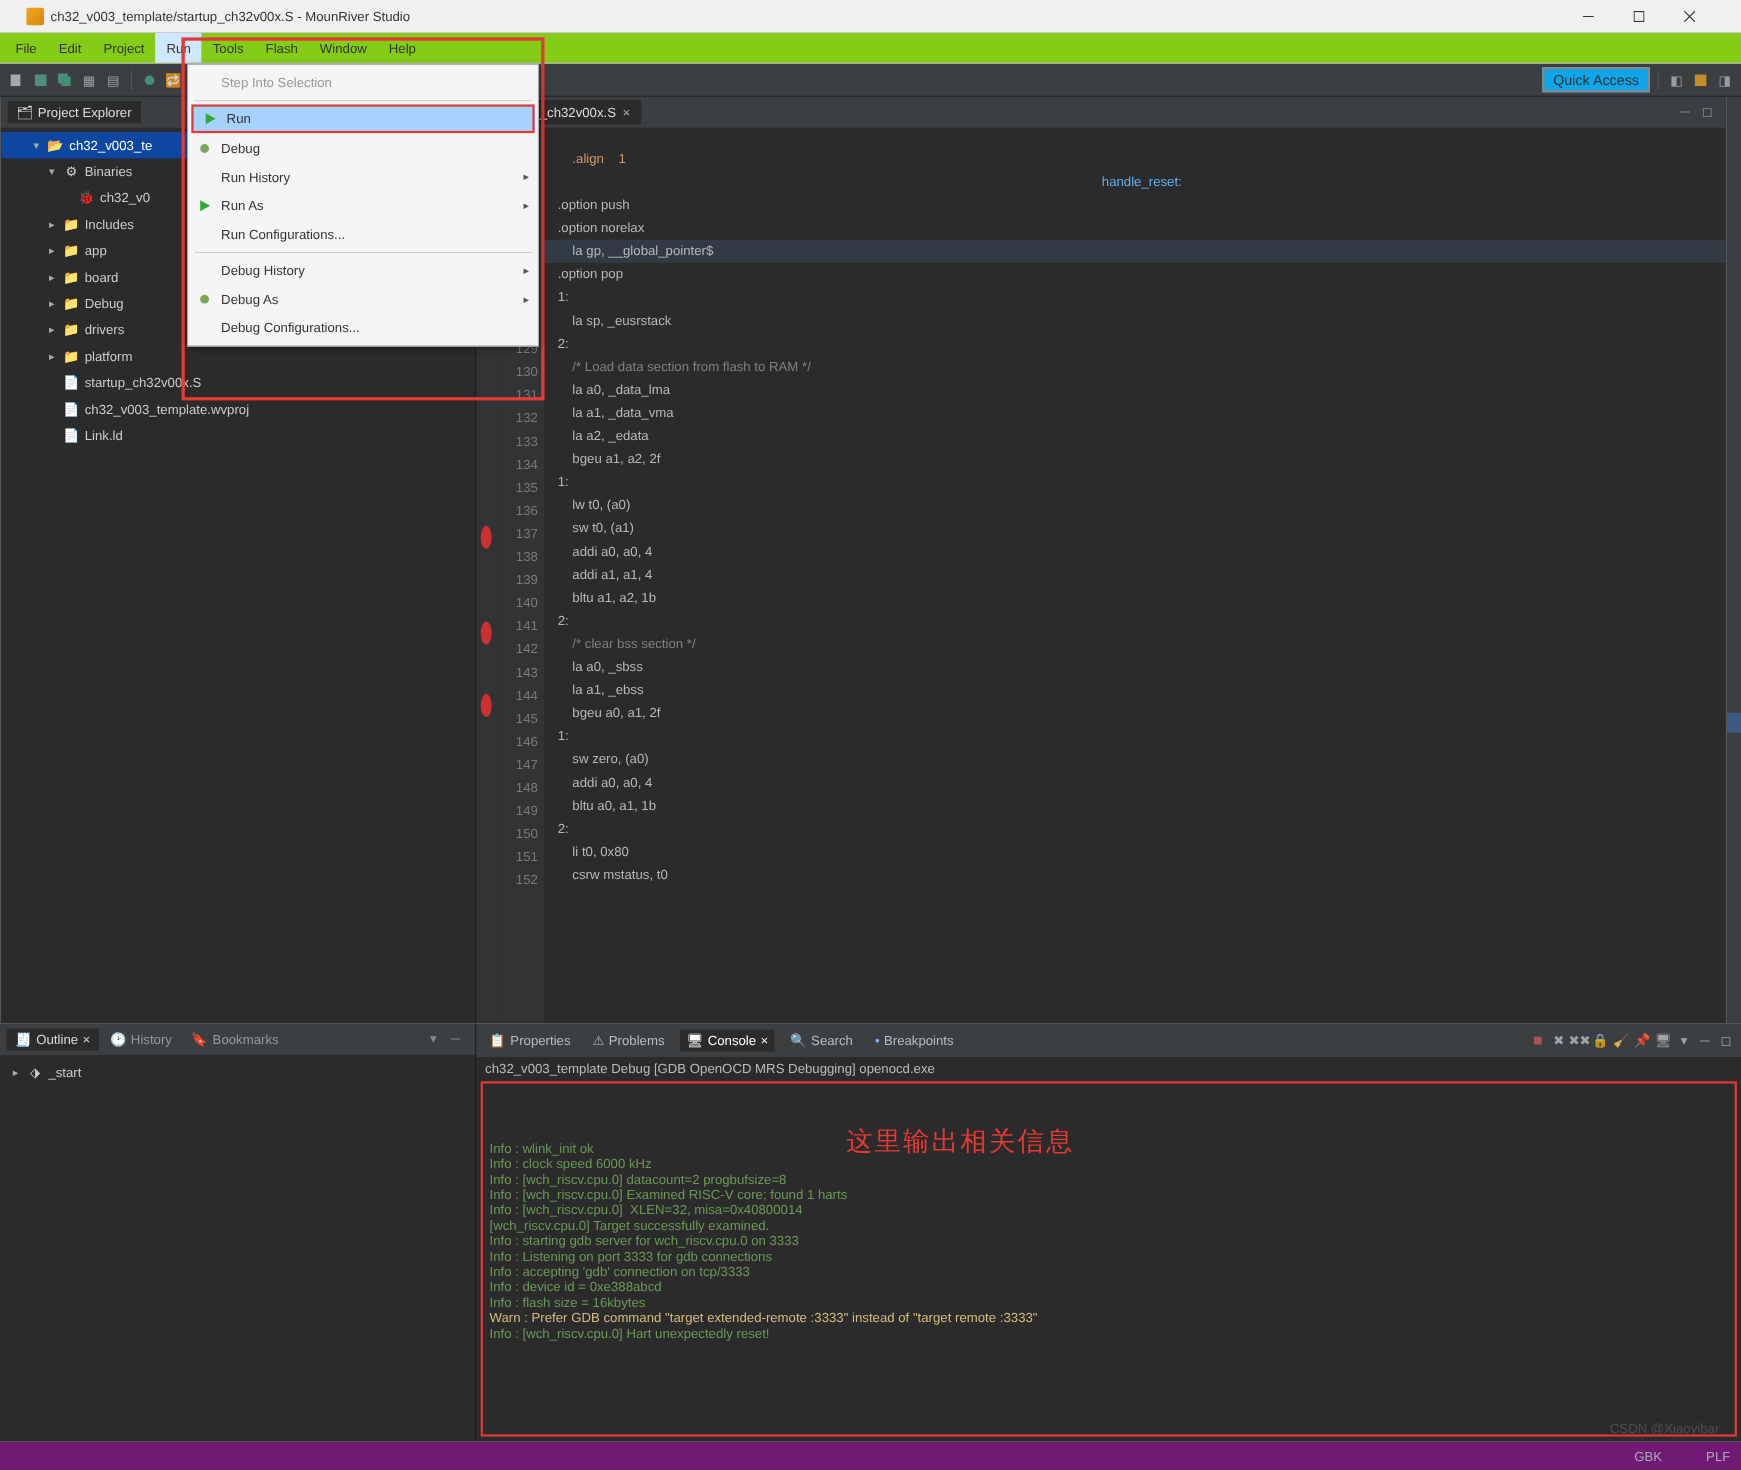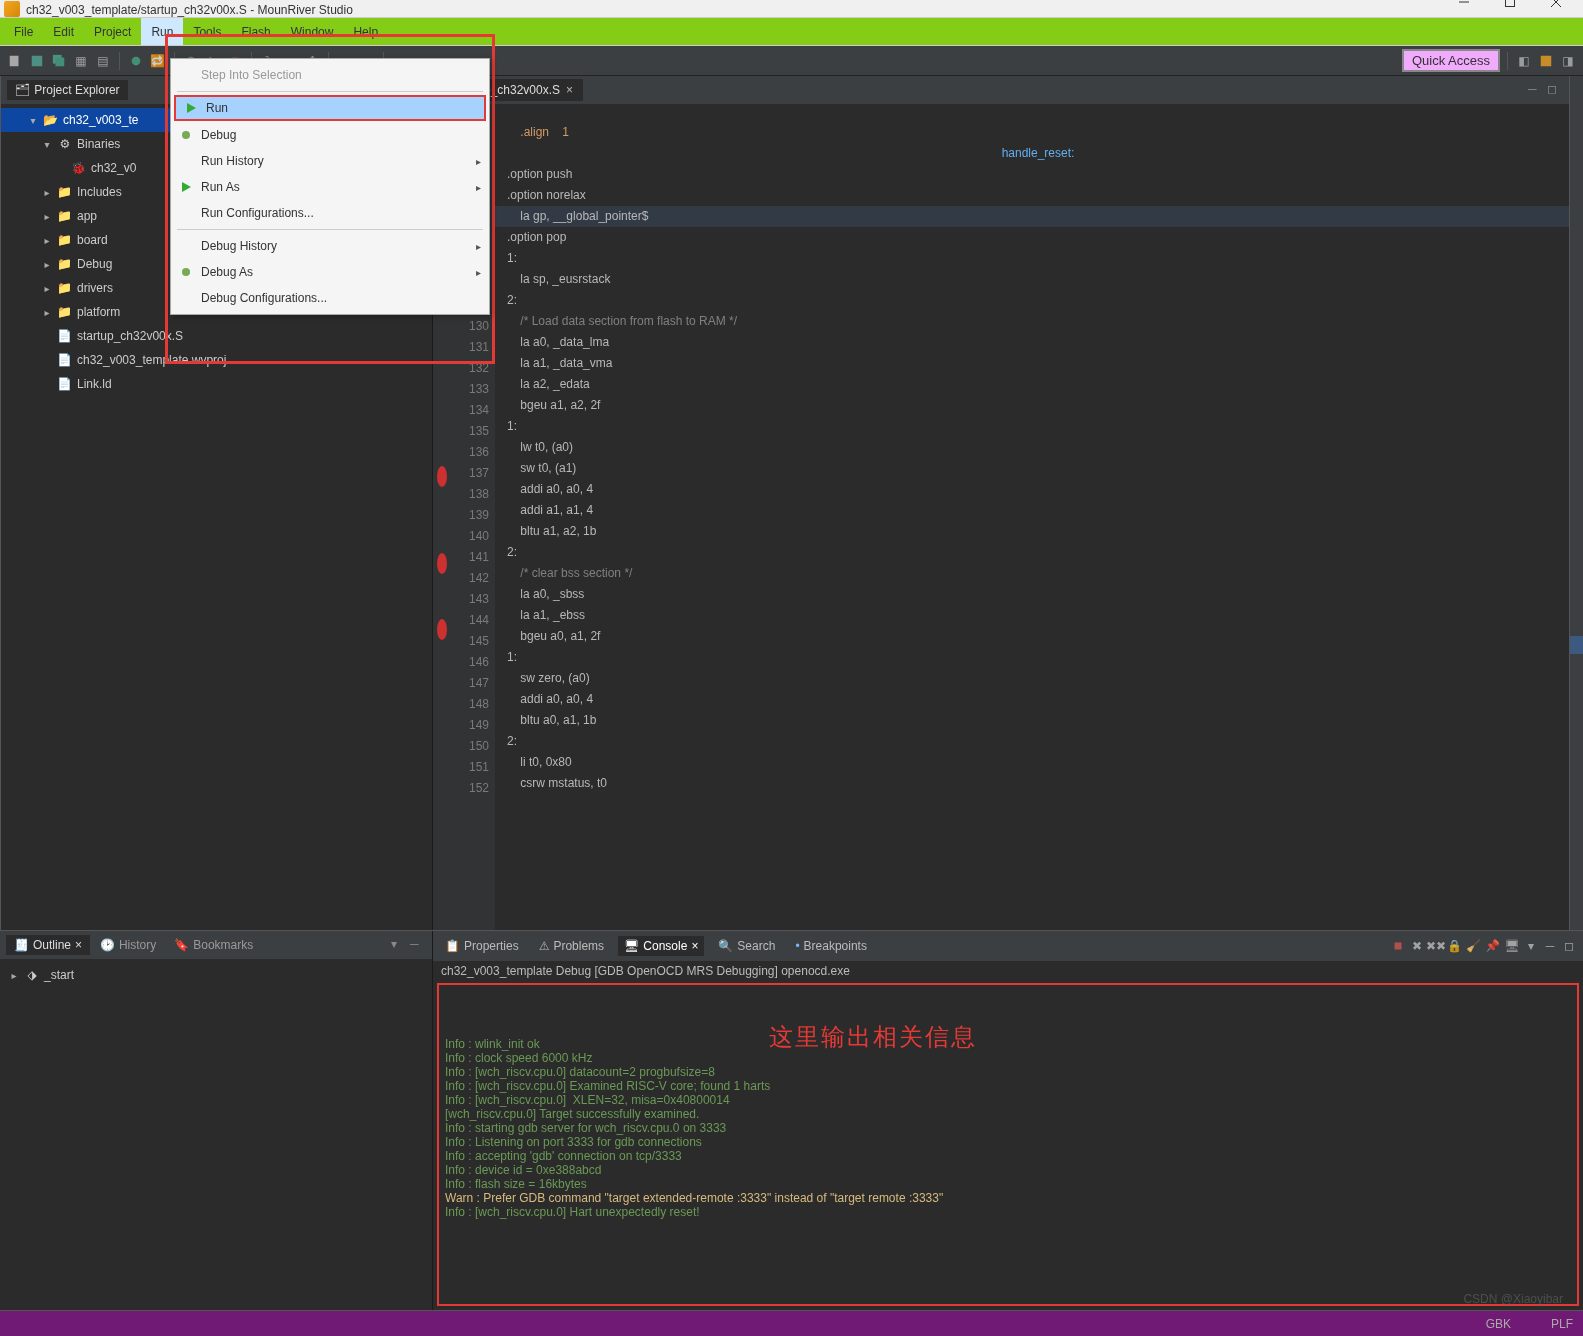--- a/index.html
+++ b/index.html
@@ -1,18 +1,18 @@
 <!DOCTYPE html>
 <html><head>
 <meta charset="utf-8">
 <style>
 * { margin: 0; padding: 0; box-sizing: border-box; font-family: "Segoe UI", Tahoma, sans-serif; font-size: 12px; }
 body { background: #3c3f41; color: #bbb; width: 1583px; height: 1336px; overflow: hidden; display: flex; flex-direction: column; }
 
-.title-bar { background: #f0f0f0; height: 18px; display: flex; align-items: flex-end; padding: 0 4px; color: #333; border-bottom: 1px solid #ccc; }
+.title-bar { background: #f0f0f0; height: 30px; display: flex; align-items: center; padding: 0 24px; color: #333; border-bottom: 1px solid #ccc; }
 .title-bar .app-icon { width: 16px; height: 16px; background: linear-gradient(135deg,#f5a623,#d48806); margin-right: 6px; border-radius: 2px; }
 .title-bar .spacer { flex: 1; }
 .win-btn { width: 46px; height: 30px; display: flex; align-items: center; justify-content: center; color: #333; }
 .win-btn svg { width: 10px; height: 10px; }
 
 .menu-bar { background: #84cc16; height: 28px; display: flex; align-items: stretch; color: #333; padding-left: 4px; border-bottom: 1px solid #ccc; }
 .menu-item { padding: 0 10px; line-height: 28px; cursor: default; }
 .menu-item.open { background: #cde8ff; }
 .run-menu-box { position: absolute; left: 165px; top: 34px; width: 330px; height: 330px; border: 3px solid #e53935; pointer-events: none; z-index: 5; }
 
@@ -21,21 +21,21 @@
 .dd-item.disabled { color: #999; }
 .dd-item.highlight { background: #a6d2ff; border: 2px solid #e53935; margin: 1px 3px; }
 .dd-icon { width: 18px; display: flex; justify-content: center; margin-right: 6px; }
 .dd-sep { height: 1px; background: #ccc; margin: 3px 6px; }
 .dd-sub::after { content: "▸"; position: absolute; right: 8px; color: #555; font-size: 10px; }
 
 .toolbar-main { height: 30px; background: #3c3f41; border-bottom: 1px solid #222; display: flex; align-items: center; padding: 0 6px; gap: 4px; }
 .tb-ico { width: 18px; height: 18px; display: flex; align-items: center; justify-content: center; opacity: 0.75; }
 .tb-sep { width: 1px; height: 18px; background: #555; margin: 0 3px; }
 .tb-ico svg,.bv-ico svg{width:14px;height:14px;}
-.quick-access { margin-left: auto; background: #f0abfc; border: 2px solid #888; padding: 2px 8px; color: #333; font-size: 13px; }
+.quick-access { margin-left: auto; background: #0ea5e9; border: 2px solid #888; padding: 2px 8px; color: #333; font-size: 13px; }
 
 .workspace { flex: 1; display: flex; min-height: 0; }
 
 .sidebar { width: 433px; background: #2b2b2b; border-right: 1px solid #1a1a1a; display: flex; flex-direction: column; border-left:1px solid #555;}
 .panel-tab-row { height: 28px; background: #3c3f41; display: flex; align-items: center; padding: 0 6px; gap: 2px; }
 .panel-tab { padding: 3px 8px; background: #2b2b2b; color: #ddd; display: flex; align-items: center; gap: 4px; }
 .panel-tab.inactive { background: transparent; color: #999; }
 .panel-toolbar-icons { margin-left: auto; display: flex; gap: 3px; }
 .panel-mini-ico { width: 16px; height: 16px; opacity: 0.6; }
 

